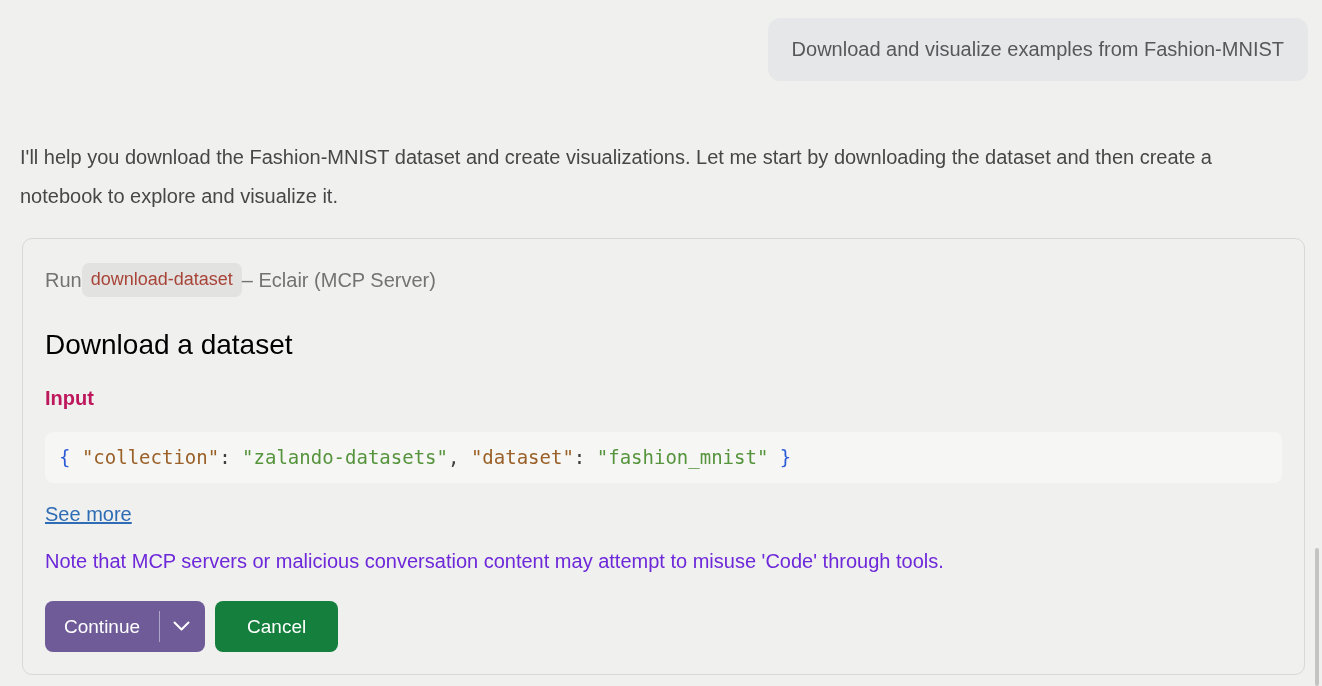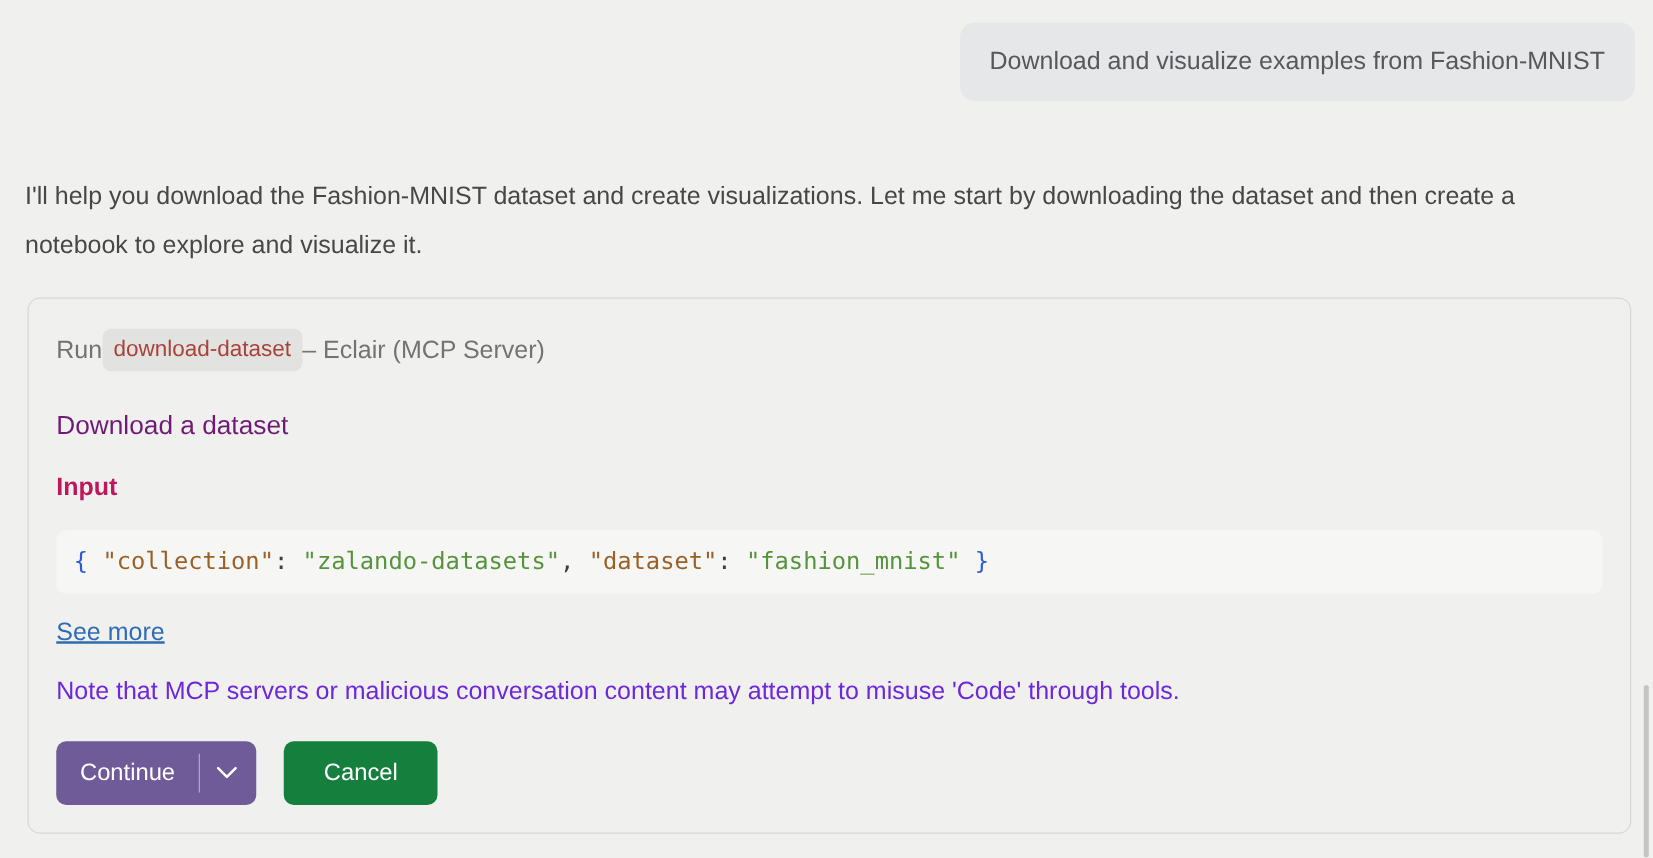--- a/index.html
+++ b/index.html
@@ -54,22 +54,22 @@
     background: #e2e2e0;
     color: #a84338;
     font-family: Liberation Sans, sans-serif;
     font-size: 18px;
     padding: 2px 9px 3px 9px;
     border-radius: 7px;
     white-space: nowrap;
   }
   .tool-desc {
     margin-top: 32px;
-    color: #701a75;
-    font-size: 21px;
+    color: #000000;
+    font-size: 28px;
   }
   .input-heading {
     margin-top: 26px;
     color: #be185d;
     font-size: 20px;
     font-weight: 700;
   }
   .code-block {
     margin-top: 22px;
     background: #f6f6f4;
@@ -94,21 +94,21 @@
     cursor: pointer;
   }
   .warning-text {
     margin-top: 24px;
     color: #6d28d9;
     font-size: 20px;
   }
   .button-row {
     margin-top: 28px;
     display: flex;
-    gap: 22px;
+    gap: 10px;
   }
   .btn {
     border: none;
     border-radius: 8px;
     color: #ffffff;
     font-family: "Liberation Sans", sans-serif;
     font-size: 19px;
     height: 51px;
     cursor: pointer;
     display: flex;

